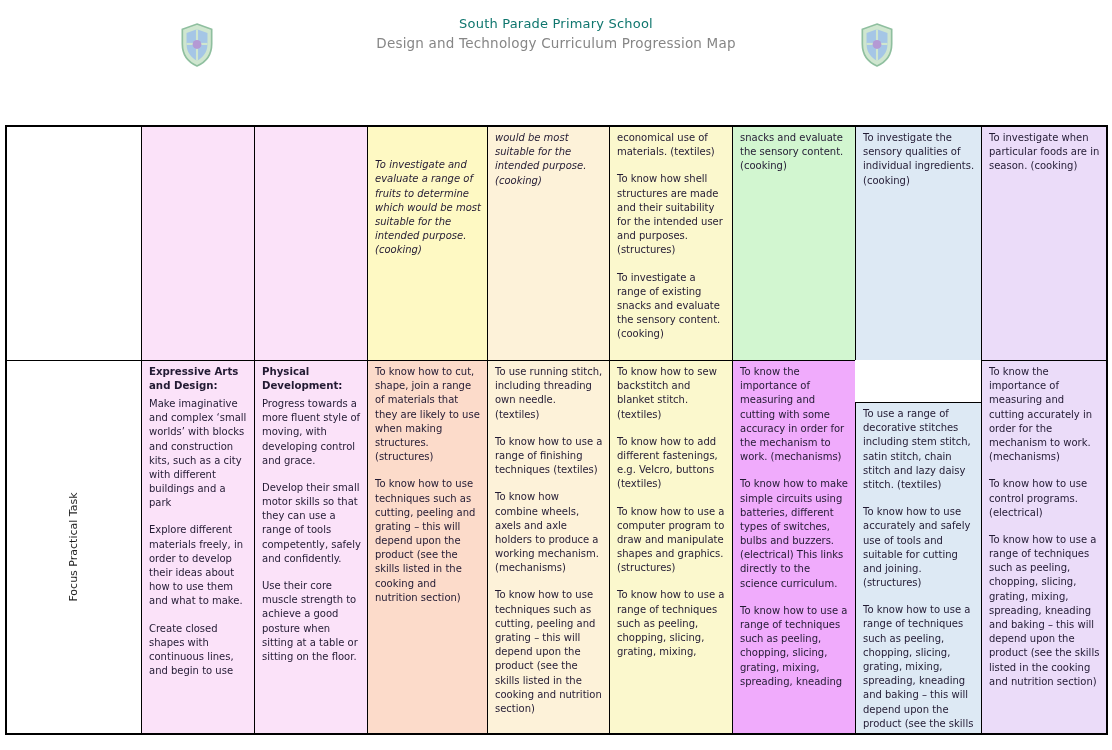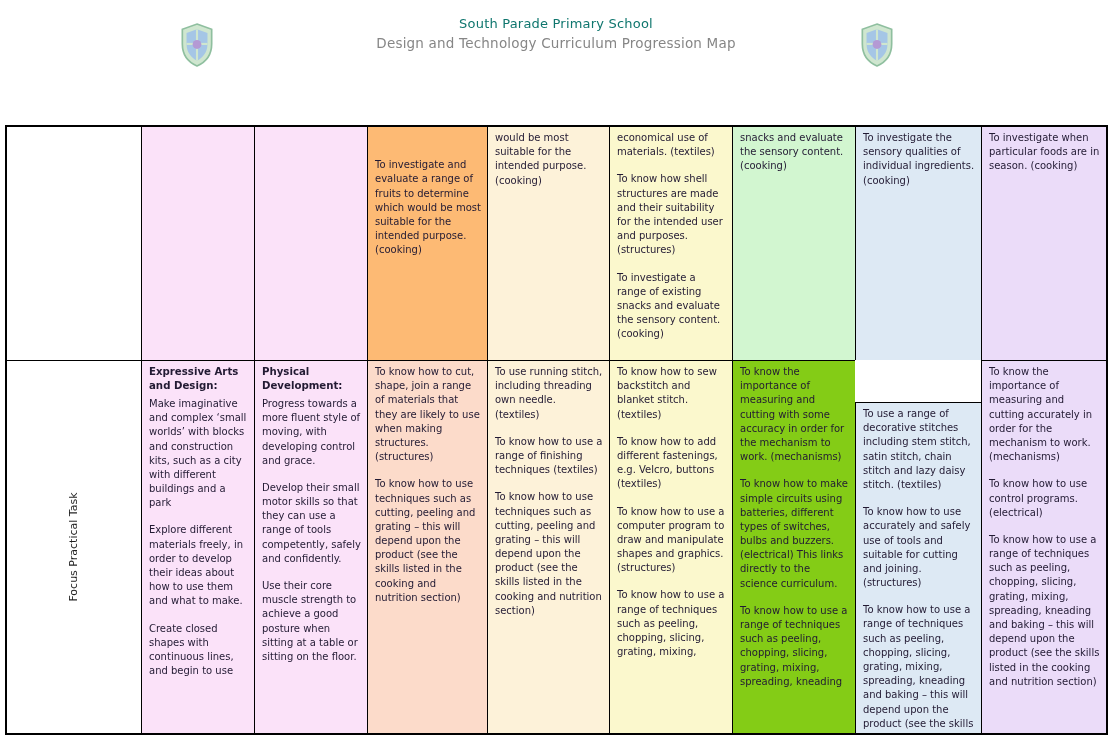--- a/index.html
+++ b/index.html
@@ -48,25 +48,25 @@
   <path d="M15 6 V36" stroke="#cfe6cf" stroke-width="2"></path>
   <path d="M5 20 H25" stroke="#cfe6cf" stroke-width="2"></path>
   <circle cx="15" cy="20.5" r="4.2" fill="#b49ad4"></circle>
 </svg>
 
 <div class="ptable">
     <div class="trow" style="height: 233px;">
       <div class="cell label-cell"></div>
       <div class="cell" style="background: rgb(251, 226, 249);"></div>
       <div class="cell" style="background: rgb(251, 226, 249);"></div>
-      <div class="cell" style="background: #fdba74;">
+      <div class="cell" style="background: #fef9c3; font-style: italic;">
         <p class="blk">&nbsp;</p>
         <p class="blk">To investigate and evaluate a range of fruits to determine which would be most suitable for the intended purpose. (cooking)</p>
       </div>
-      <div class="cell" style="background: rgb(253, 242, 217);">
+      <div class="cell" style="background: rgb(253, 242, 217); font-style: italic;">
         <p class="blk">would be most suitable for the intended purpose. (cooking)</p>
       </div>
       <div class="cell" style="background: rgb(251, 248, 205);">
         <p class="blk">economical use of materials. (textiles)</p>
         <p class="blk">To know how shell structures are made and their suitability for the intended user and purposes. (structures)</p>
         <p class="blk">To investigate a range of existing snacks and evaluate the sensory content. (cooking)</p>
       </div>
       <div class="cell" style="background: rgb(210, 246, 208);">
         <p class="blk">snacks and evaluate the sensory content. (cooking)</p>
       </div>
@@ -93,29 +93,30 @@
         <p class="blk">Develop their small motor skills so that they can use a range of tools competently, safely and confidently.</p>
         <p class="blk">Use their core muscle strength to achieve a good posture when sitting at a table or sitting on the floor.</p>
       </div>
       <div class="cell" style="background: rgb(252, 219, 202);">
         <p class="blk">To know how to cut, shape, join a range of materials that they are likely to use when making structures. (structures)</p>
         <p class="blk">To know how to use techniques such as cutting, peeling and grating – this will depend upon the product (see the skills listed in the cooking and nutrition section)</p>
       </div>
       <div class="cell" style="background: rgb(253, 242, 217);">
         <p class="blk">To use running stitch, including threading own needle. (textiles)</p>
         <p class="blk">To know how to use a range of finishing techniques (textiles)</p>
+        <p class="blk">To know how combine wheels, axels and axle holders to produce a working mechanism. (mechanisms)</p>
         <p class="blk">To know how to use techniques such as cutting, peeling and grating – this will depend upon the product (see the skills listed in the cooking and nutrition section)</p>
       </div>
       <div class="cell" style="background: rgb(251, 248, 205);">
         <p class="blk">To know how to sew backstitch and blanket stitch. (textiles)</p>
         <p class="blk">To know how to add different fastenings, e.g. Velcro, buttons (textiles)</p>
         <p class="blk">To know how to use a computer program to draw and manipulate shapes and graphics. (structures)</p>
         <p class="blk">To know how to use a range of techniques such as peeling, chopping, slicing, grating, mixing,</p>
       </div>
-      <div class="cell" style="background: #84cc16;">
+      <div class="cell" style="background: #f0abfc;">
         <p class="blk">To know the importance of measuring and cutting with some accuracy in order for the mechanism to work. (mechanisms)</p>
         <p class="blk">To know how to make simple circuits using batteries, different types of switches, bulbs and buzzers. (electrical) This links directly to the science curriculum.</p>
         <p class="blk">To know how to use a range of techniques such as peeling, chopping, slicing, grating, mixing, spreading, kneading</p>
       </div>
       <div class="cell" style="background: rgb(221, 233, 244); margin-top: 42px;">
         <p class="blk">To use a range of decorative stitches including stem stitch, satin stitch, chain stitch and lazy daisy stitch. (textiles)</p>
         <p class="blk">To know how to use accurately and safely use of tools and suitable for cutting and joining. (structures)</p>
         <p class="blk">To know how to use a range of techniques such as peeling, chopping, slicing, grating, mixing, spreading, kneading and baking – this will depend upon the product (see the skills listed in the cooking and nutrition section)</p>
       </div>
       <div class="cell" style="background: rgb(235, 220, 249);">

